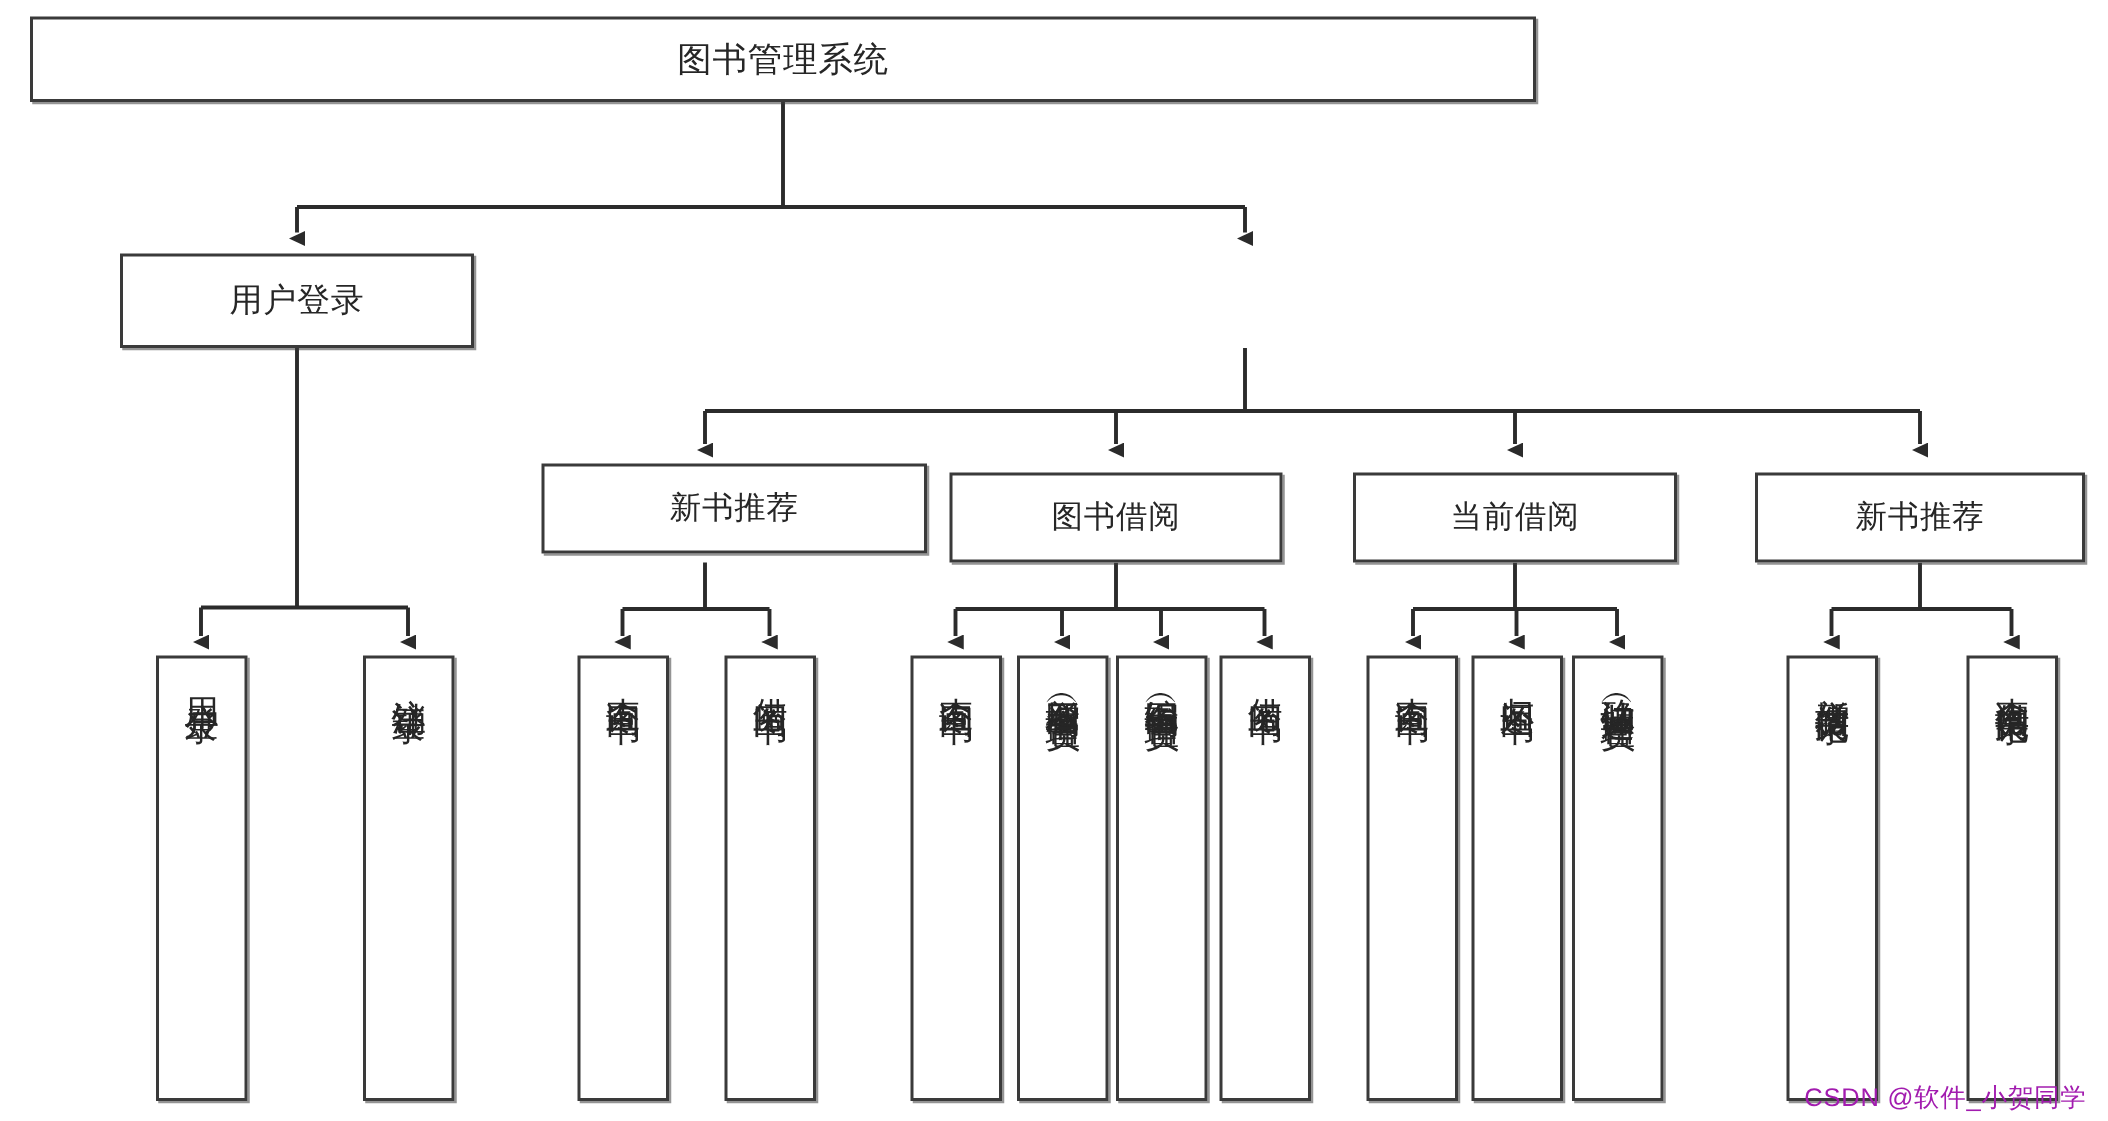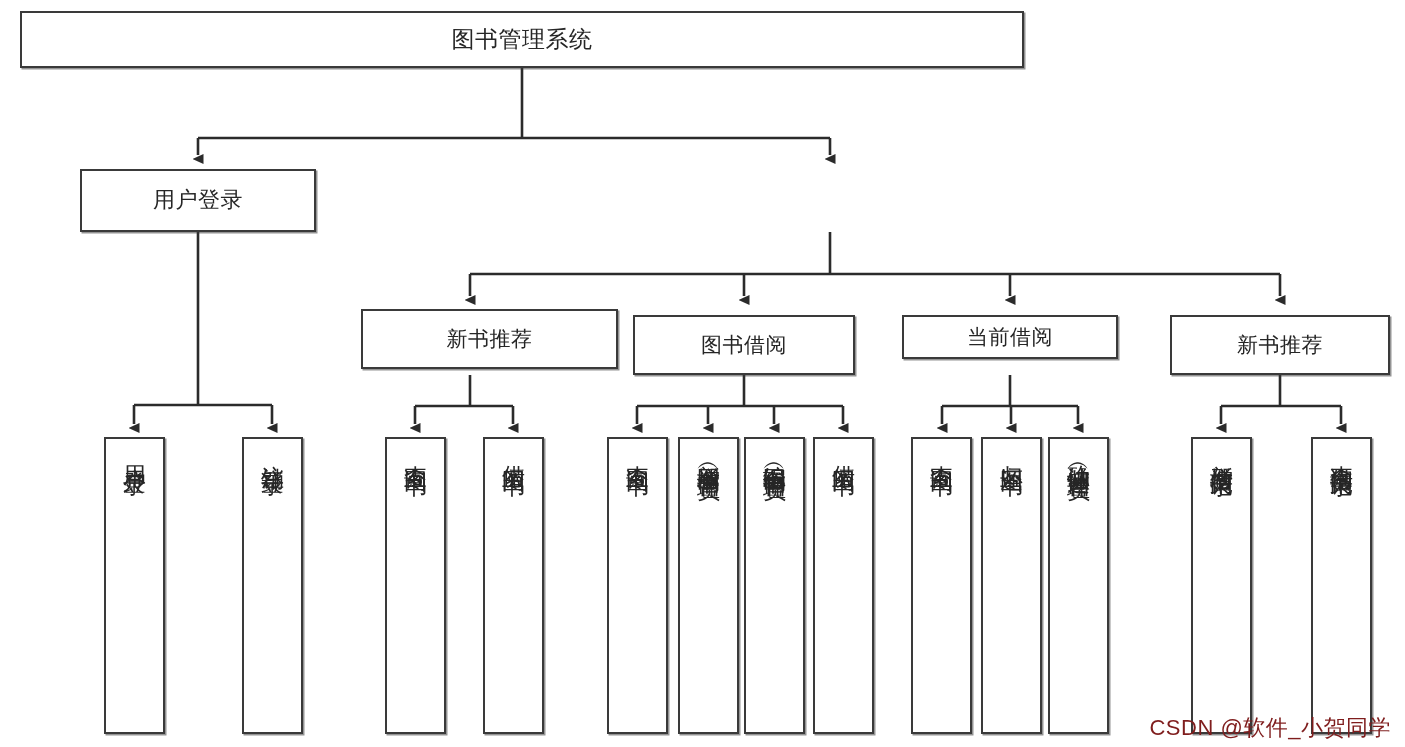--- a/index.html
+++ b/index.html
@@ -60,22 +60,22 @@
     line-height: 1.0;
     letter-spacing: 3px;
     white-space: nowrap;
   }
   .node.leaf.tall .label { letter-spacing: 2px; }
 
   #watermark {
     position: absolute;
     right: 14px;
     bottom: 4px;
-    font-size: 22px;
-    color: #7f1d1d;
+    font-size: 17px;
+    color: #a21caf;
     letter-spacing: 0.5px;
     z-index: 5;
     user-select: none;
   }
 </style>
 </head>
 <body>
 
 <div id="diagram">
 
@@ -136,21 +136,21 @@
   <div class="node level2" style="left:80px; top:169px; width:236px; height:63px;">
     <span class="label">用户登录</span>
   </div>
 
   <div class="node level3" style="left:361px; top:309px; width:257px; height:60px;">
     <span class="label">新书推荐</span>
   </div>
   <div class="node level3" style="left:633px; top:315px; width:222px; height:60px;">
     <span class="label">图书借阅</span>
   </div>
-  <div class="node level3" style="left:902px; top:315px; width:216px; height:44px;">
+  <div class="node level3" style="left:902px; top:315px; width:216px; height:60px;">
     <span class="label">当前借阅</span>
   </div>
   <div class="node level3" style="left:1170px; top:315px; width:220px; height:60px;">
     <span class="label">新书推荐</span>
   </div>
 
   <div class="node leaf" style="left:104px; top:437px; width:61px; height:297px;">
     <span class="label">用户登录</span>
   </div>
   <div class="node leaf" style="left:242px; top:437px; width:61px; height:297px;">

